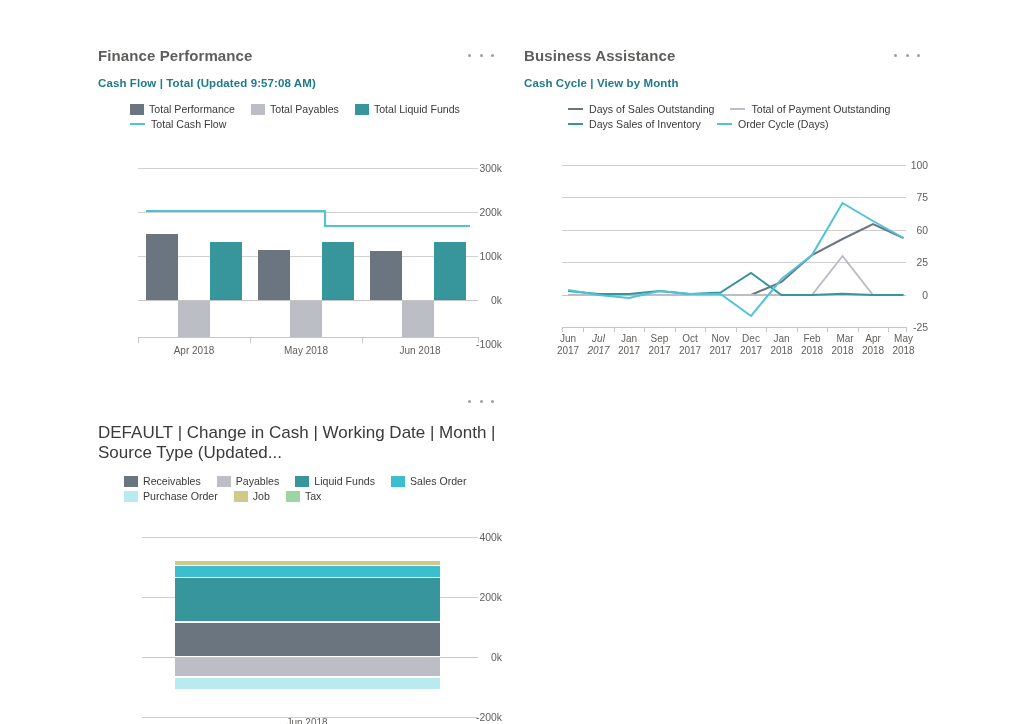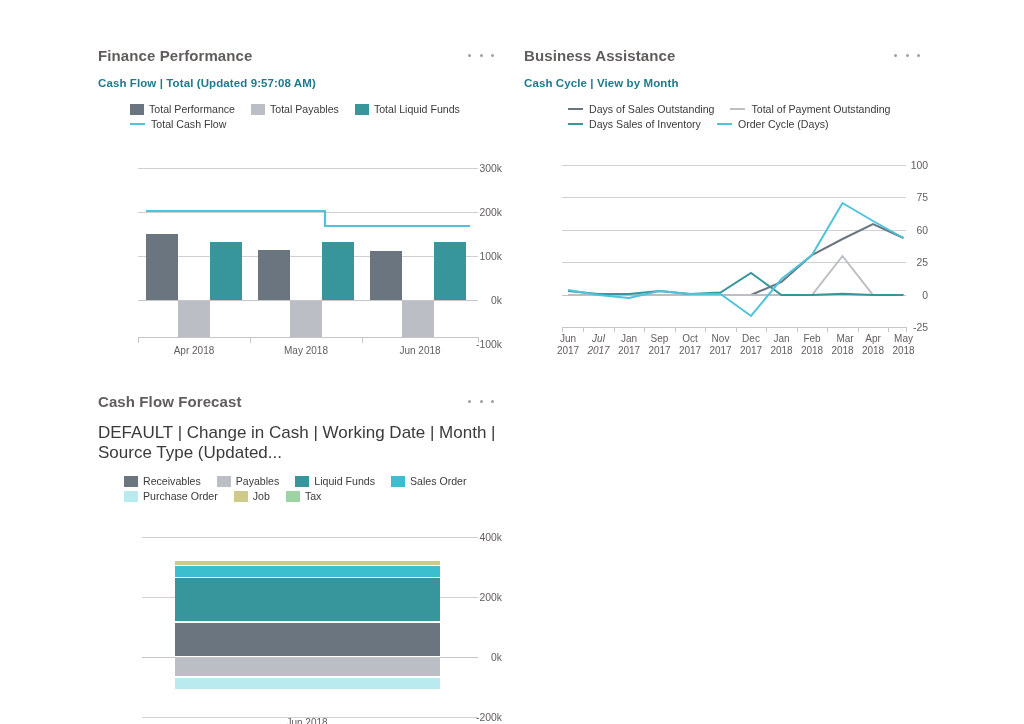--- a/index.html
+++ b/index.html
@@ -339,21 +339,20 @@
         </div>
       <div class="xlabel mm" style="left:387.5px;top:178px;">
           <div>May</div>
           <div>2018</div>
         </div>
     </div>
   </div>
 
   <div class="panel" id="panel-forecast">
     <div class="panel-head">
-      <div class="panel-title">Cash Flow Forecast</div>
       <div class="panel-menu">
           <i></i>
           <i></i>
           <i></i>
         </div>
     </div>
     <div class="panel-sub plain">DEFAULT | Change in Cash | Working Date | Month | Source Type (Updated...</div>
 
     <div class="legend" style="padding-left:34px; margin-top:12px;">
       <div class="legend-item">

